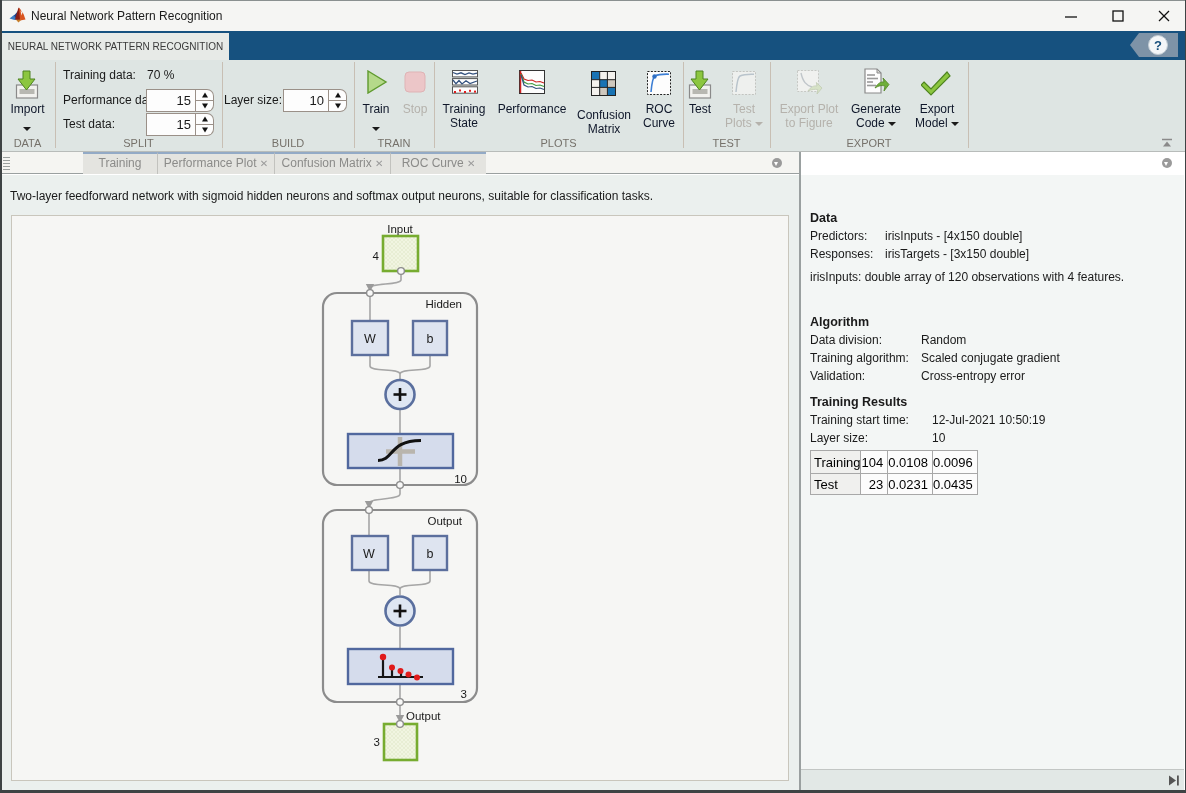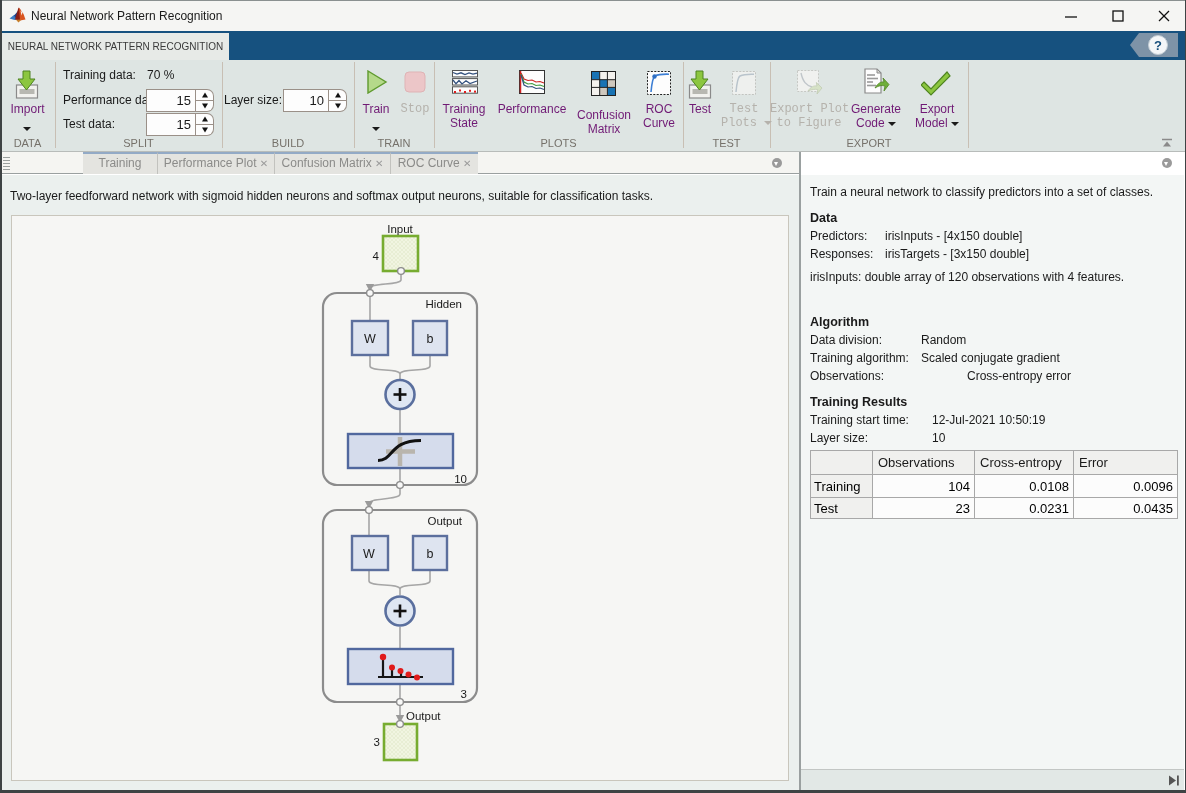--- a/index.html
+++ b/index.html
@@ -11,22 +11,22 @@
   #titletext{left:31px;top:9px;font-size:12px;color:#1a1a1a;}
   .winbtn{top:9px;font-size:14px;color:#111;}
   
   #navybar{left:0;top:31px;width:1186px;height:29px;background:#16517f;}
   #ribbontab{left:2px;top:33px;width:227px;height:27px;background:#e7eae7;
              font-size:10px;color:#3a3a3a;text-align:center;line-height:27px;}
   
   #ribbon{left:0;top:60px;width:1186px;height:92px;background:#dee5e3;border-bottom:1px solid #b8bcba;box-sizing:border-box;}
   .sep{top:62px;width:1px;height:86px;background:#c8bfB4;}
   .seclabel{top:137px;font-size:11px;color:#75716a;text-align:center;}
-  .blabel{font-size:12px;color:#701a75;text-align:center;white-space:nowrap;}
-  .dis{color:#b5b2ac !important;font-family:Liberation Mono, monospace;}
+  .blabel{font-size:12px;color:#0f172a;text-align:center;white-space:nowrap;}
+  .dis{color:#b5b2ac !important;}
   .dd{display:inline-block;width:0;height:0;border-left:4px solid transparent;border-right:4px solid transparent;border-top:4px solid #1a1a1a;vertical-align:middle;}
   .ddg{border-top-color:#b5b2ac;}
   .ctl-label{font-size:12px;color:#1a1a1a;}
   .spin{background:#fdfdfd;border:1px solid #9a9088;box-sizing:border-box;font-size:13px;color:#1a1a1a;text-align:right;}
   .spinbtns{box-sizing:border-box;border:1px solid #9a9088;border-left:none;border-radius:0 7px 7px 0;background:#fdfdfd;}
   .spinbtns .up,.spinbtns .dn{position:absolute;left:0;width:100%;height:50%;}
   .uptri{position:absolute;left:50%;top:50%;transform:translate(-50%,-50%);width:0;height:0;
          border-left:3.5px solid transparent;border-right:3.5px solid transparent;border-bottom:5px solid #111;}
   .dntri{position:absolute;left:50%;top:50%;transform:translate(-50%,-50%);width:0;height:0;
          border-left:3.5px solid transparent;border-right:3.5px solid transparent;border-top:5px solid #111;}
@@ -254,21 +254,21 @@
         <line x1="0" y1="4.5" x2="7" y2="4.5"></line>
         <line x1="0" y1="7.5" x2="7" y2="7.5"></line>
         <line x1="0" y1="10.5" x2="7" y2="10.5"></line>
         <line x1="0" y1="13.5" x2="7" y2="13.5"></line>
       </g>
     </svg>
   <div class="abs dtab" style="left:10px;width:72px;background:#fafaf8;border-top:2.5px solid #15609e;border-left:1px solid #b0b4b2;border-right:1px solid #b0b4b2;color:#1a1a1a;margin-top:36px;">Network</div>
   <div class="abs dtab itab" style="left:83px;width:74px;">Training</div>
   <div class="abs dtab itab" style="left:157px;width:117px;border-left:1px solid #c2c2be;">Performance Plot <span style="font-size:10px;color:#9a9a9a">✕</span></div>
   <div class="abs dtab itab" style="left:274px;width:116px;border-left:1px solid #c2c2be;">Confusion Matrix <span style="font-size:10px;color:#9a9a9a">✕</span></div>
-  <div class="abs dtab itab" style="left:390px;width:88px;border-left:1px solid #c2c2be;">ROC Curve <span style="font-size:10px;color:#9a9a9a">✕</span></div>
+  <div class="abs dtab itab" style="left:390px;width:96px;border-left:1px solid #c2c2be;">ROC Curve <span style="font-size:10px;color:#9a9a9a">✕</span></div>
   <div class="abs circbtn" style="left:772px;top:158px"></div>
 
   <div class="abs" id="leftpanel"></div>
   <div class="abs" id="desc">Two-layer feedforward network with sigmoid hidden neurons and softmax output neurons, suitable for classification tasks.</div>
   <div class="abs" id="canvas"></div>
 
   <svg class="abs" style="left:0;top:0" width="800" height="793" viewBox="0 0 800 793">
     <defs>
       <pattern id="hatch" width="4" height="4" patternUnits="userSpaceOnUse">
         <rect width="4" height="4" fill="#f1f5e1"></rect>
@@ -372,48 +372,41 @@
       <text x="467" y="698" text-anchor="end">3</text>
       <text x="406" y="720">Output</text>
       <text x="380" y="746" text-anchor="end">3</text>
     </g>
   </svg>
 
   <div class="abs" id="rpanel"></div>
   <div class="abs circbtn" style="left:1162px;top:158px"></div>
   <div class="abs" id="divider"></div>
 
-  <div class="rline" style="top:185px">Train a neural network to classify predictors into a set of classes.</div>
   <div class="rline rbold" style="top:211px">Data</div>
   <div class="rline" style="top:229px">Predictors:</div>
     <div class="rline" style="left:885px;top:229px">irisInputs - [4x150 double]</div>
   <div class="rline" style="top:247px">Responses:</div>
     <div class="rline" style="left:885px;top:247px">irisTargets - [3x150 double]</div>
   <div class="rline" style="top:270px">irisInputs: double array of 120 observations with 4 features.</div>
   <div class="rline rbold" style="top:315px">Algorithm</div>
   <div class="rline" style="top:333px">Data division:</div>
     <div class="rline" style="left:921px;top:333px">Random</div>
   <div class="rline" style="top:351px">Training algorithm:</div>
     <div class="rline" style="left:921px;top:351px">Scaled conjugate gradient</div>
-  <div class="rline" style="top:369px">Observations:</div>
-    <div class="rline" style="left:967px;top:369px">Cross-entropy error</div>
+  <div class="rline" style="top:369px">Validation:</div>
+    <div class="rline" style="left:921px;top:369px">Cross-entropy error</div>
   <div class="rline rbold" style="top:395px">Training Results</div>
   <div class="rline" style="top:413px">Training start time:</div>
     <div class="rline" style="left:932px;top:413px">12-Jul-2021 10:50:19</div>
   <div class="rline" style="top:431px">Layer size:</div>
     <div class="rline" style="left:932px;top:431px">10</div>
 
   <table class="abs" id="rtable" cellspacing="0">
     <tbody>
-        <tr style="height:24px">
-          <td class="hd" style="width:62px"></td>
-          <td class="hd" style="width:102px">Observations</td>
-          <td class="hd" style="width:99px">Cross-entropy</td>
-          <td class="hd" style="width:104px">Error</td>
-        </tr>
     <tr style="height:23px">
           <td class="lbl">Training</td>
           <td class="num">104</td>
           <td class="num">0.0108</td>
           <td class="num">0.0096</td>
         </tr>
     <tr style="height:21px">
           <td class="lbl">Test</td>
           <td class="num">23</td>
           <td class="num">0.0231</td>

